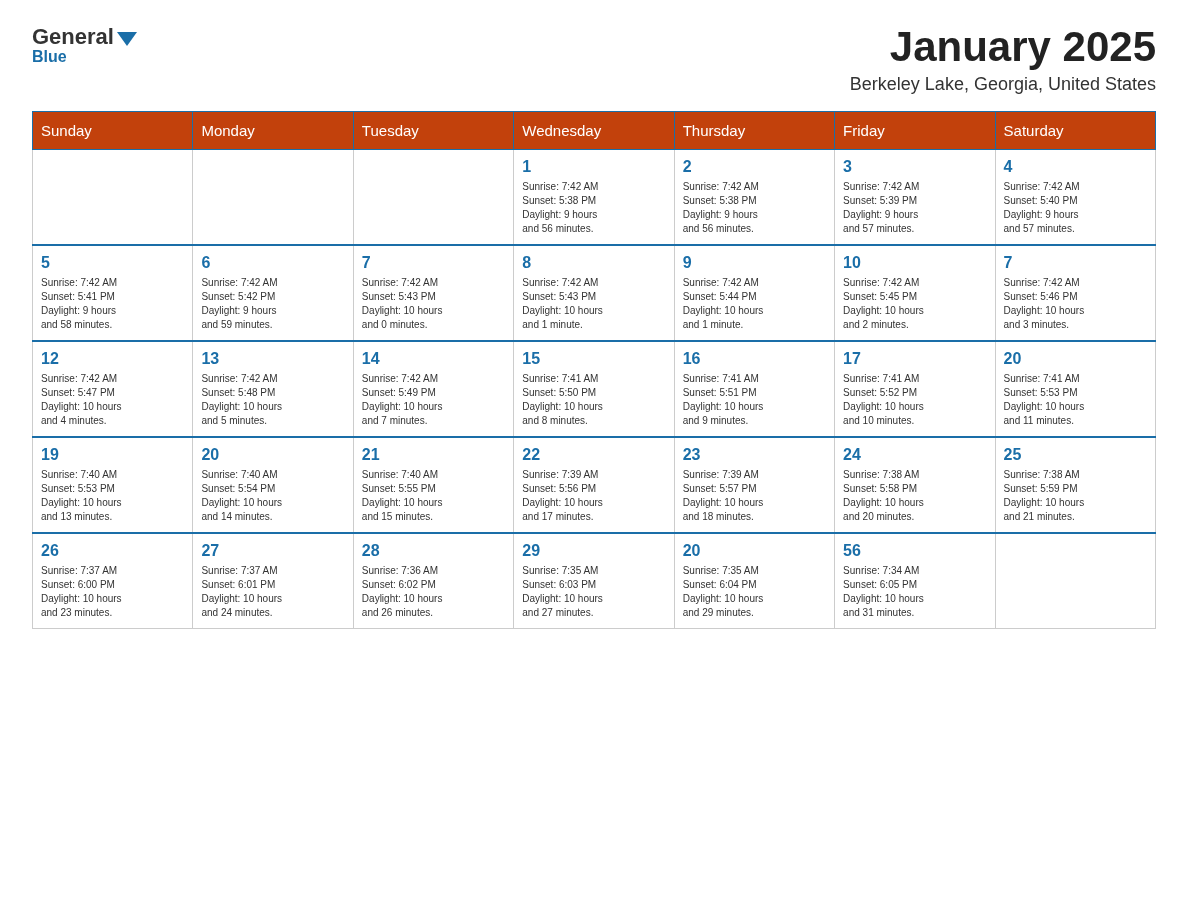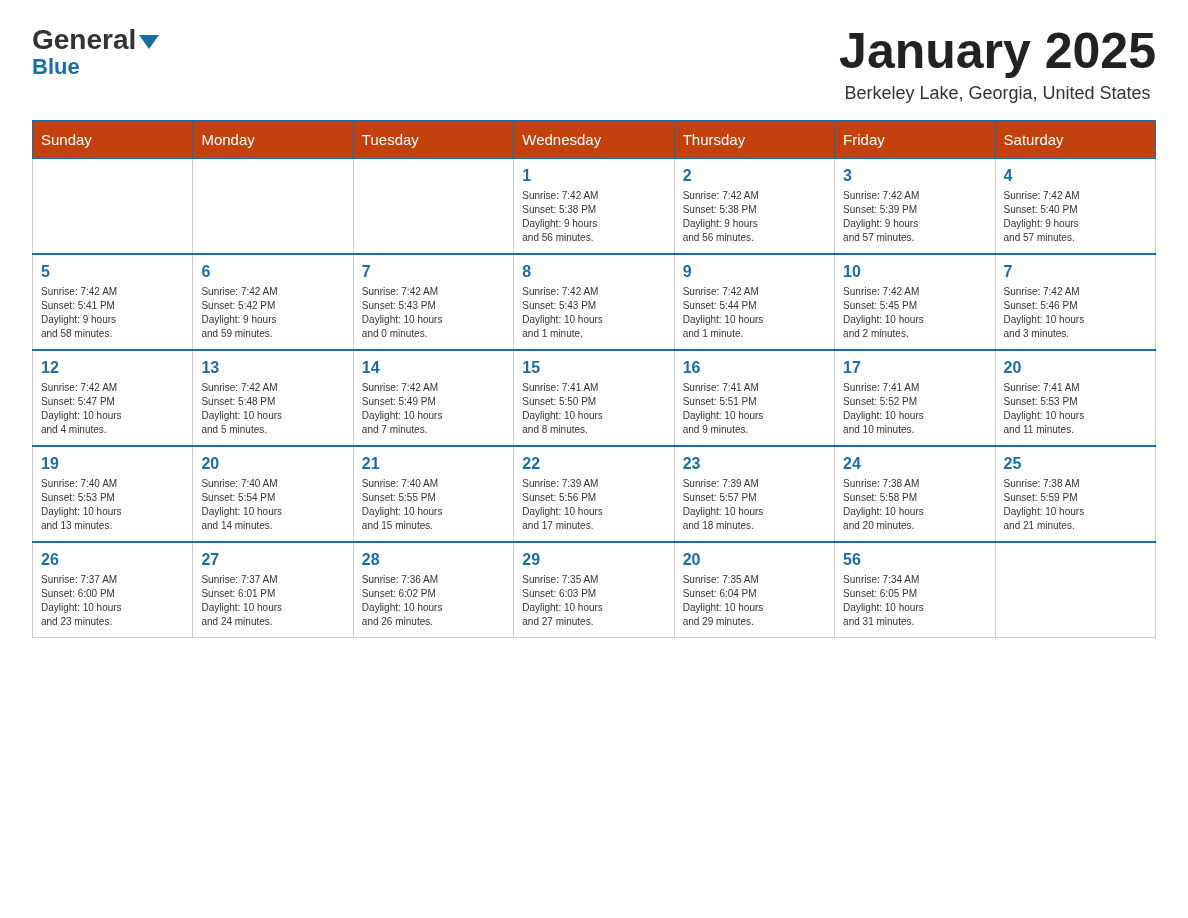--- a/index.html
+++ b/index.html
@@ -17,47 +17,47 @@
       margin-bottom: 16px;
     }
     .logo {
       display: flex;
       flex-direction: column;
       align-items: flex-start;
     }
     .logo-text {
       display: flex;
       align-items: center;
-      font-size: 28px;
+      font-size: 22px;
       font-weight: bold;
       color: #333;
     }
     .logo-general { color: #333; }
     .logo-arrow {
       display: inline-block;
       width: 0;
       height: 0;
       border-left: 10px solid transparent;
       border-right: 10px solid transparent;
       border-top: 14px solid #1a6ea8;
       margin-left: 3px;
       margin-top: 4px;
     }
     .logo-blue {
       color: #1a6ea8;
-      font-size: 22px;
+      font-size: 16px;
       font-weight: bold;
       margin-top: -2px;
       text-align: center;
     }
     .title-block {
       text-align: right;
     }
     .page-title {
-      font-size: 50px;
+      font-size: 42px;
       font-weight: bold;
       color: #222;
       line-height: 1.1;
     }
     .subtitle {
       font-size: 18px;
       color: #333;
       margin-top: 4px;
       text-align: center;
     }

